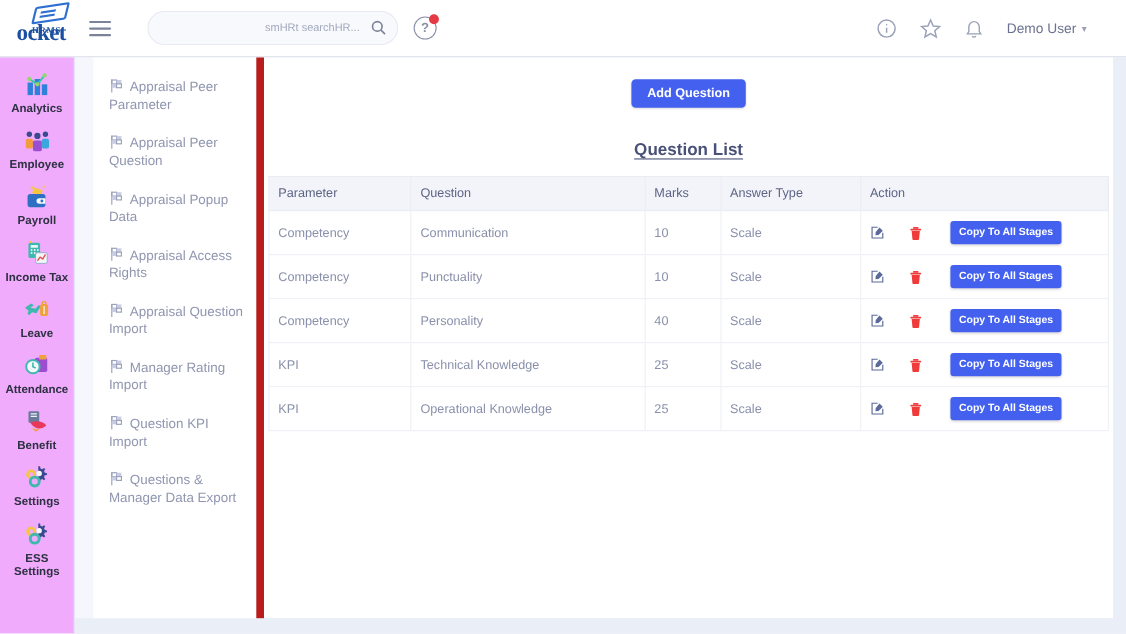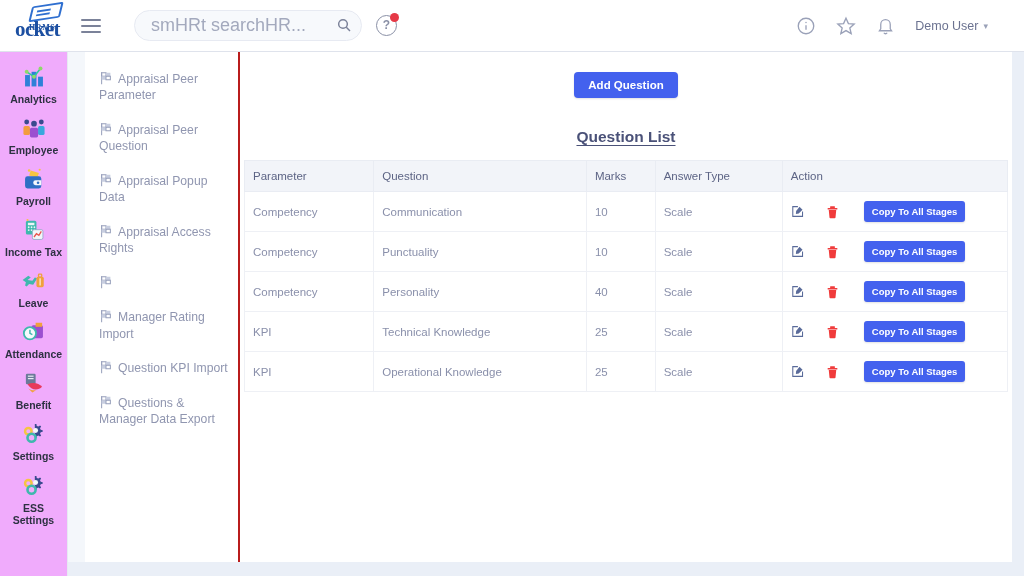--- a/index.html
+++ b/index.html
@@ -44,22 +44,23 @@
     display: block; height: 2px; width: 20px; background: #7b8299;
     margin: 4px auto; border-radius: 2px;
   }
   .search-wrap {
     margin-left: 28px; position: relative;
     width: 228px; height: 31px;
   }
   .search-input {
     width: 100%; height: 31px; border-radius: 16px; border: 1px solid #e7eaf2;
     background: #f7f9fc; padding: 0 34px 0 16px;
-    font-size: 18px; color: #8a90a6; outline: none;
+    font-size: 10px; color: #8a90a6; outline: none;
     font-family: "Liberation Sans", sans-serif;
+    text-align: right;
   }
   .search-input::placeholder { color: #a3a9bd; }
   .search-icon {
     position: absolute; right: 10px; top: 7px; width: 16px; height: 16px;
     color: #7b8299;
   }
   .help-icon {
     position: relative; margin-left: 14px;
     width: 21px; height: 21px; border: 1.6px solid #8a90a6; border-radius: 50%;
     color: #8a90a6; font-size: 12px; line-height: 18px; text-align: center;
@@ -96,21 +97,21 @@
   .rail-ico { width: 26px; height: 25px; display: block; }
 
   
   .submenu-outer {
     position: absolute; top: 52px; left: 68px; width: 172px; height: 510px;
     background: #f4f7fb;
     z-index: 9;
   }
   .submenu {
     position: absolute; top: 0px; left: 17px; width: 155px; height: 510px;
-    background: #ffffff; border-right: 2px solid #b91c1c;
+    background: #ffffff; border-right: 7px solid #b91c1c;
     padding-top: 10px; overflow: hidden;
   }
   .menu-item {
     padding: 9px 6px 9px 14px; cursor: pointer;
     font-size: 12.2px; color: #9096b0; line-height: 1.35;
   }
   .menu-ico {
     display: inline-block; width: 14px; height: 14px; vertical-align: -2px;
     margin-right: 5px;
   }
@@ -377,21 +378,21 @@
       </div>
 
 
       <div class="menu-item">
         <svg class="menu-ico" viewBox="0 0 16 16" fill="none" stroke="#9aa2bd" stroke-width="1.2">
           <line x1="3" y1="1.5" x2="3" y2="15"></line>
             <rect x="3" y="2" width="5" height="4"></rect>
             <rect x="8" y="2" width="5" height="4" fill="#c8cee0" stroke="none"></rect>
             <rect x="3" y="6" width="5" height="4" fill="#c8cee0" stroke="none"></rect>
             <rect x="8" y="6" width="5" height="4"></rect>
-        </svg>
+        </svg><span>Appraisal Question Import</span>
       </div>
 
       <div class="menu-item">
         <svg class="menu-ico" viewBox="0 0 16 16" fill="none" stroke="#9aa2bd" stroke-width="1.2">
           <line x1="3" y1="1.5" x2="3" y2="15"></line>
             <rect x="3" y="2" width="5" height="4"></rect>
             <rect x="8" y="2" width="5" height="4" fill="#c8cee0" stroke="none"></rect>
             <rect x="3" y="6" width="5" height="4" fill="#c8cee0" stroke="none"></rect>
             <rect x="8" y="6" width="5" height="4"></rect>
         </svg><span>Manager Rating Import</span>

